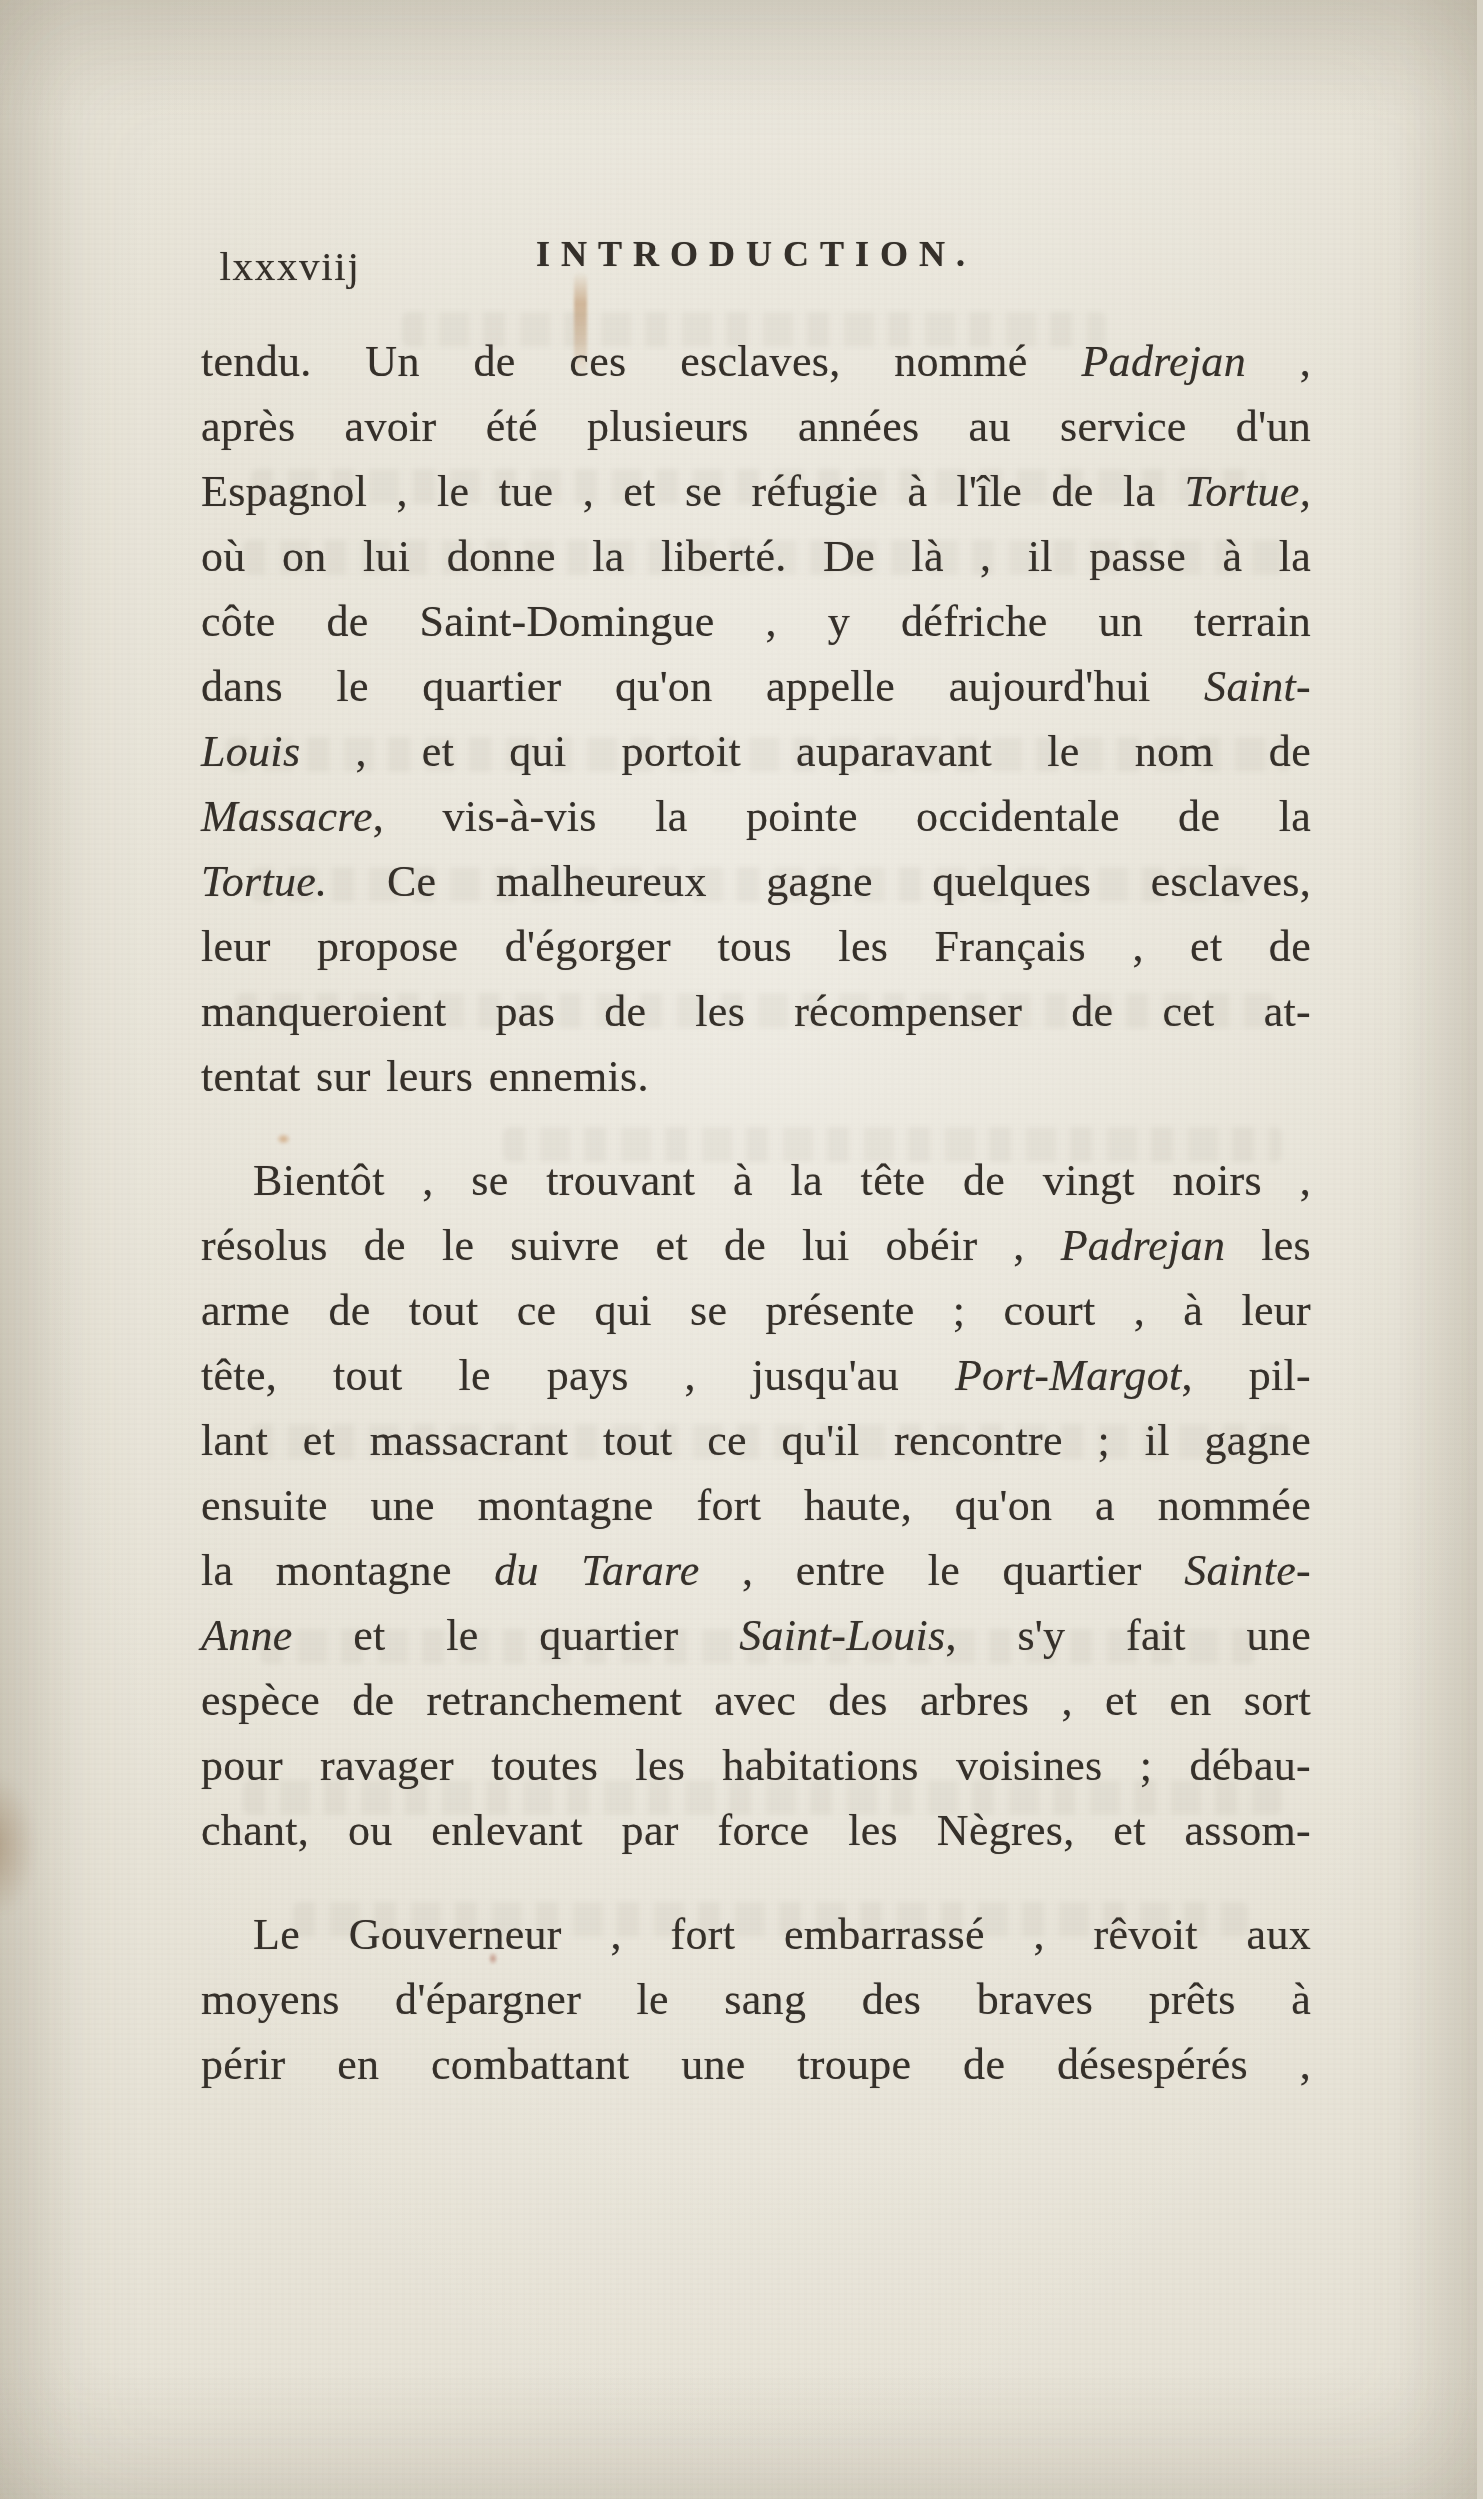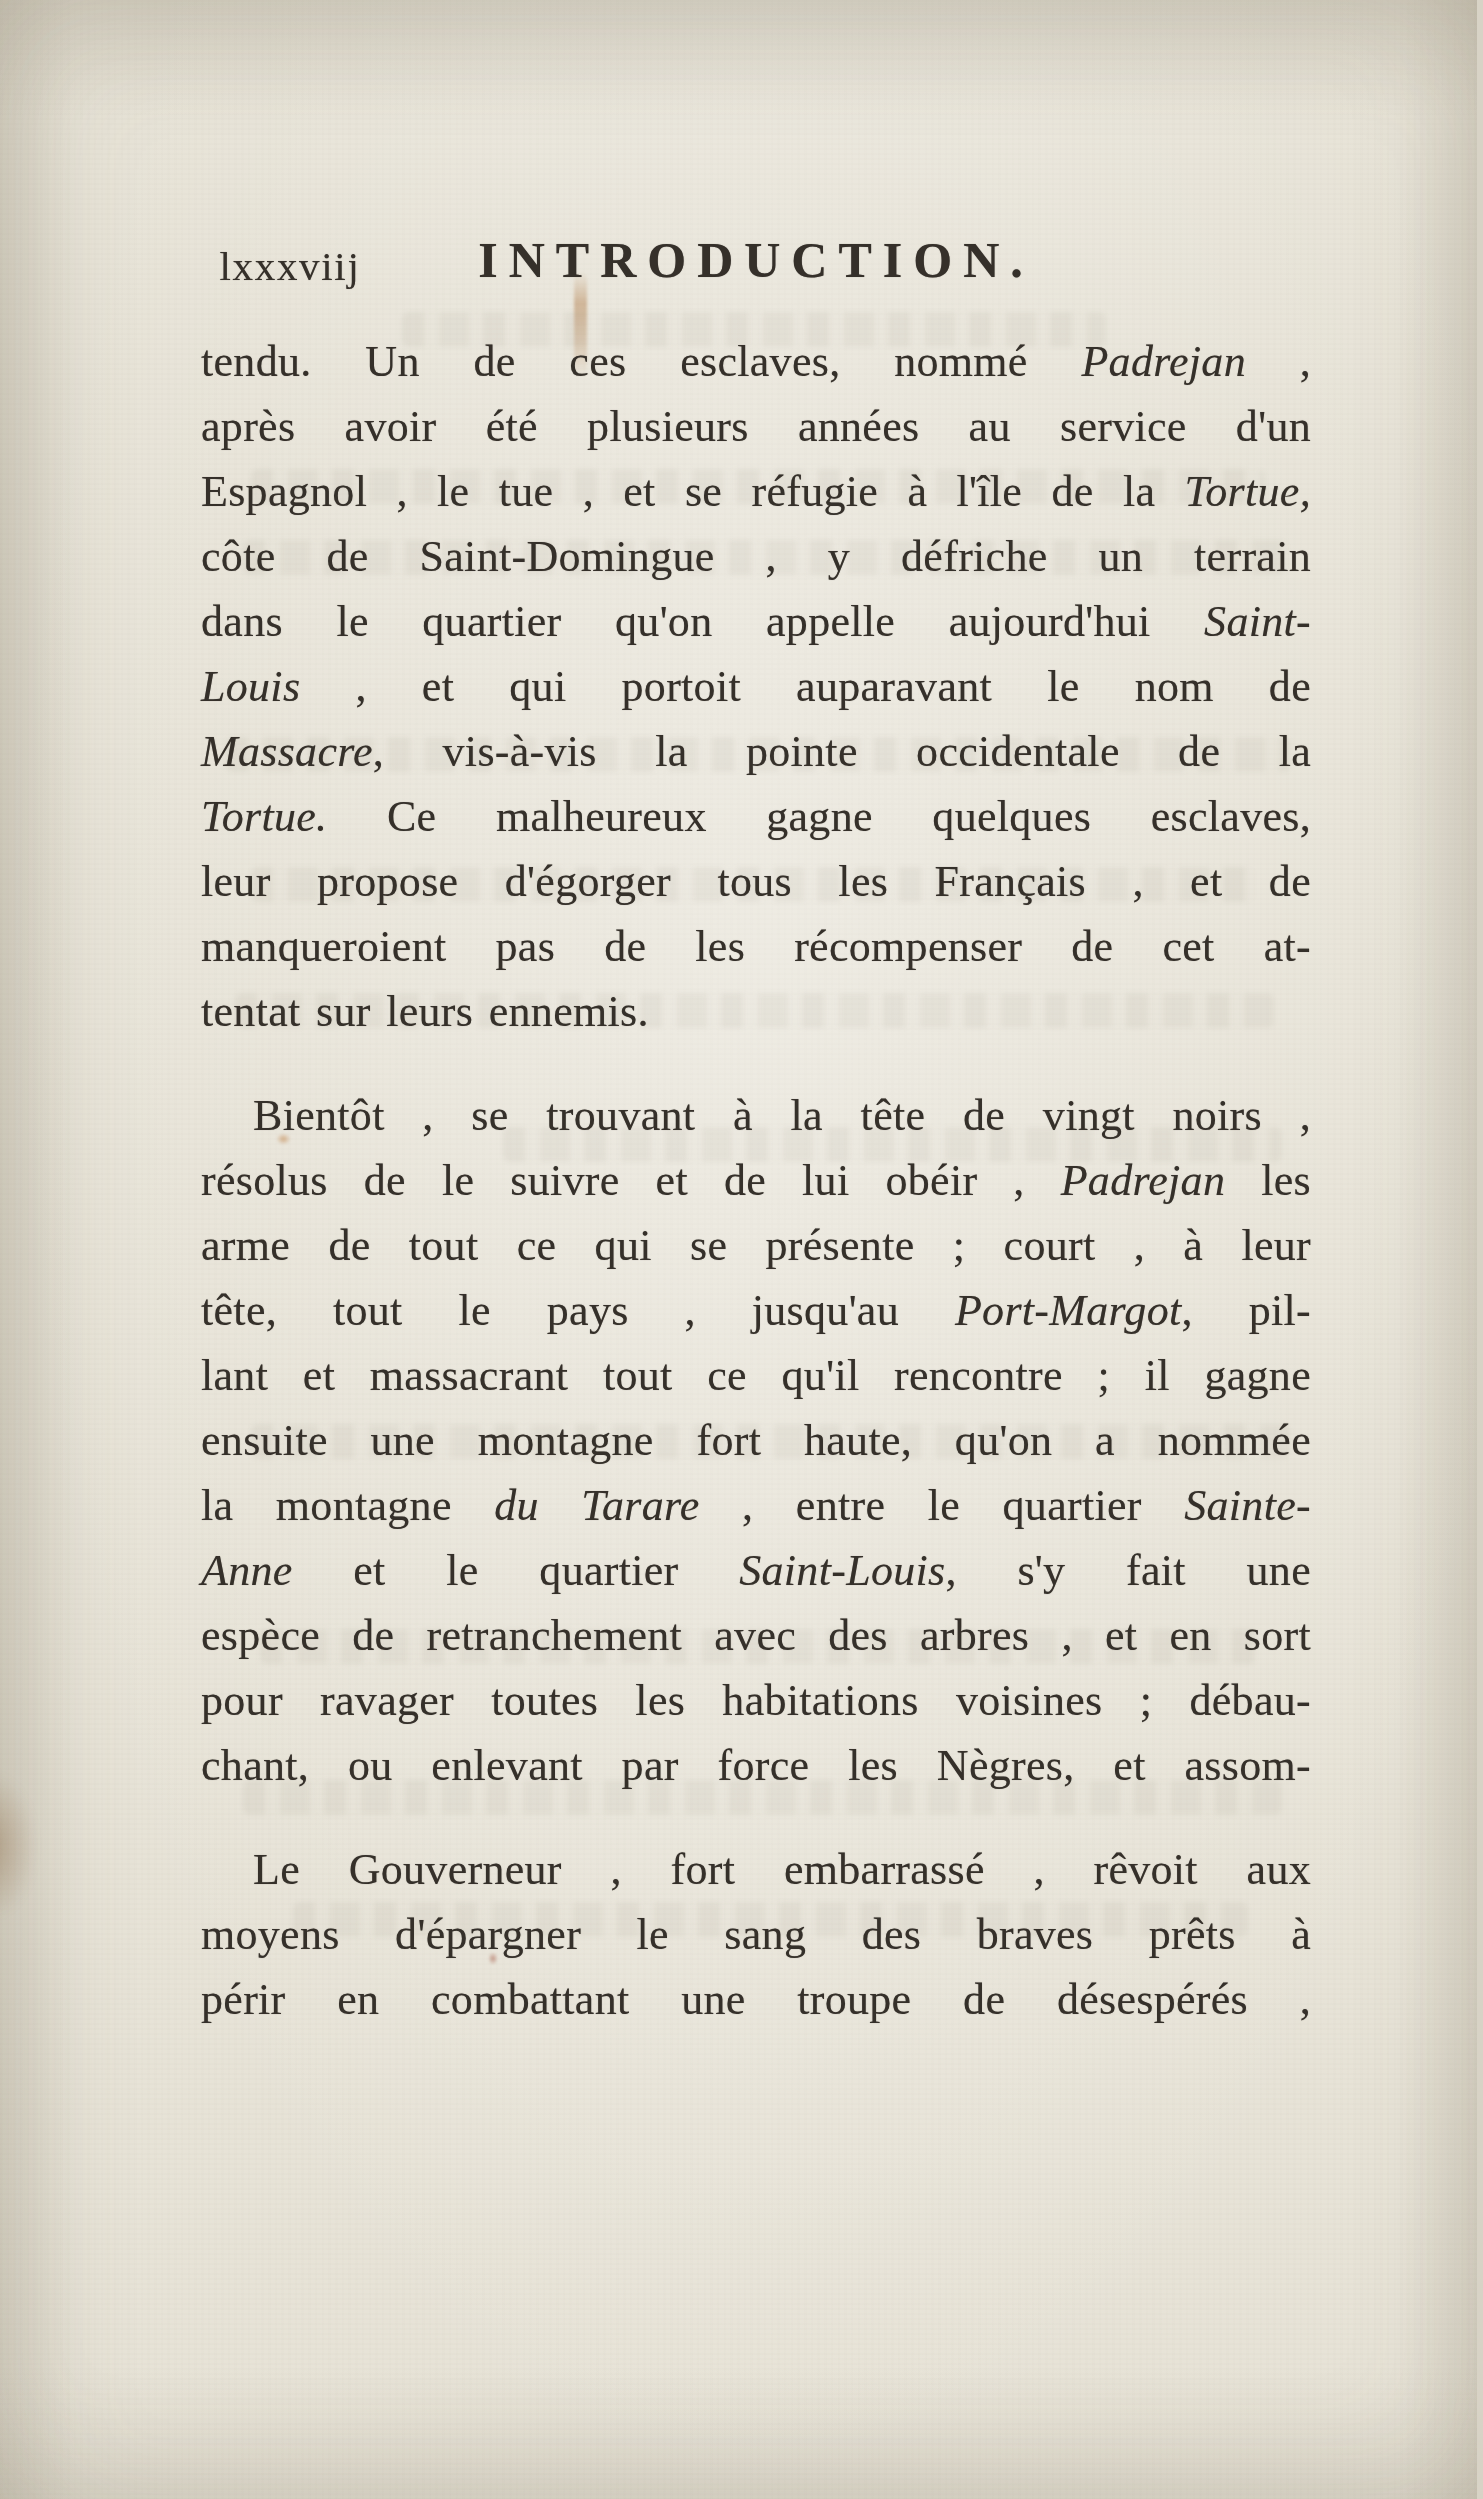--- a/index.html
+++ b/index.html
@@ -78,22 +78,22 @@
     left: 18.4px;
     bottom: 6.7px;
     font-size: 41px;
     letter-spacing: 1.7px;
     text-shadow: 0 0 0.8px rgba(53,48,42,0.55);
   }
   .running-title {
     position: absolute;
     left: 50%;
     transform: translateX(-50%);
-    bottom: 8px;
-    font-size: 50px;
+    bottom: 22px;
+    font-size: 36px;
     font-weight: bold;
     letter-spacing: 11px;
     white-space: nowrap;
     text-shadow: 0 0 0.8px rgba(53,48,42,0.6);
   }
 
   .text-block {
     font-size: 44px;
     line-height: 65px;
     letter-spacing: 0.3px;
@@ -135,20 +135,21 @@
   <div class="content">
     <div class="header-row">
       <span class="folio">lxxxviij</span>
       <span class="running-title">INTRODUCTION.</span>
     </div>
     <div class="text-block">
         <div class="para">
           <div class="line"><span>tendu. Un de ces esclaves, nommé </span><span class="it">Padrejan</span><span> ,</span></div>
           <div class="line"><span>après avoir été plusieurs années au service d'un</span></div>
           <div class="line"><span>Espagnol , le tue , et se réfugie à l'île de la </span><span class="it">Tortue,</span></div>
+          <div class="line"><span>où on lui donne la liberté. De là , il passe à la</span></div>
           <div class="line"><span>côte de Saint-Domingue , y défriche un terrain</span></div>
           <div class="line"><span>dans le quartier qu'on appelle aujourd'hui </span><span class="it">Saint-</span></div>
           <div class="line"><span class="it">Louis</span><span> , et qui portoit auparavant le nom de</span></div>
           <div class="line"><span class="it">Massacre</span><span>, vis-à-vis la pointe occidentale de la</span></div>
           <div class="line"><span class="it">Tortue.</span><span> Ce malheureux gagne quelques esclaves,</span></div>
           <div class="line"><span>leur propose d'égorger tous les Français , et de</span></div>
           <div class="line"><span>manqueroient pas de les récompenser de cet at-</span></div>
           <div class="line last"><span>tentat sur leurs ennemis.</span></div>
         </div>
         <div class="para">

